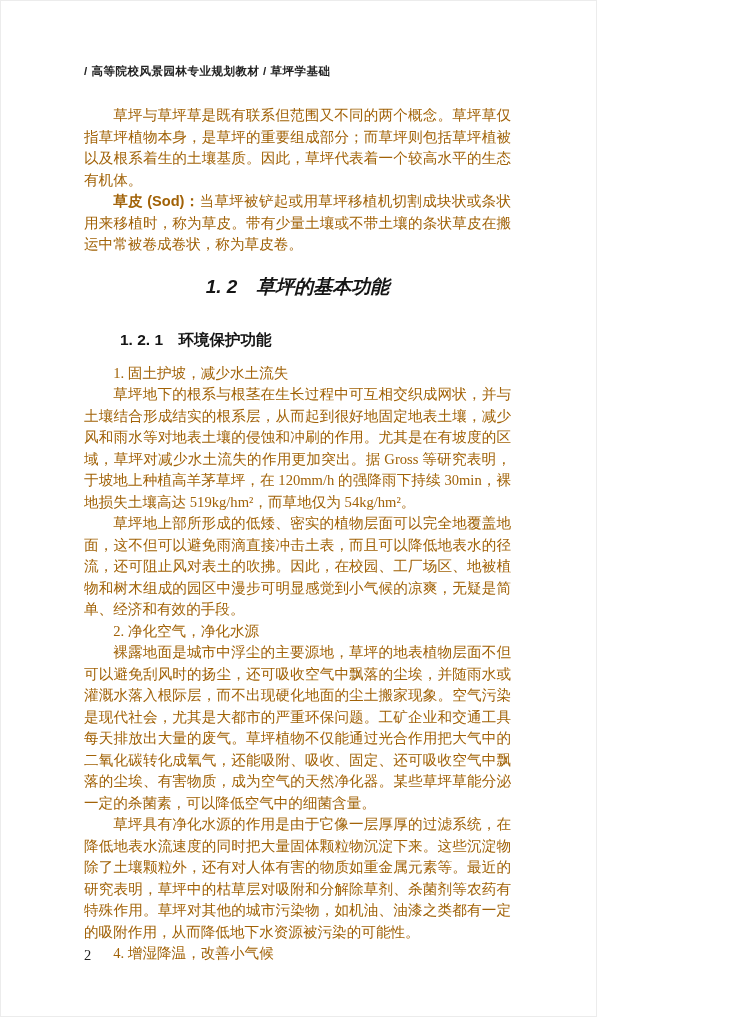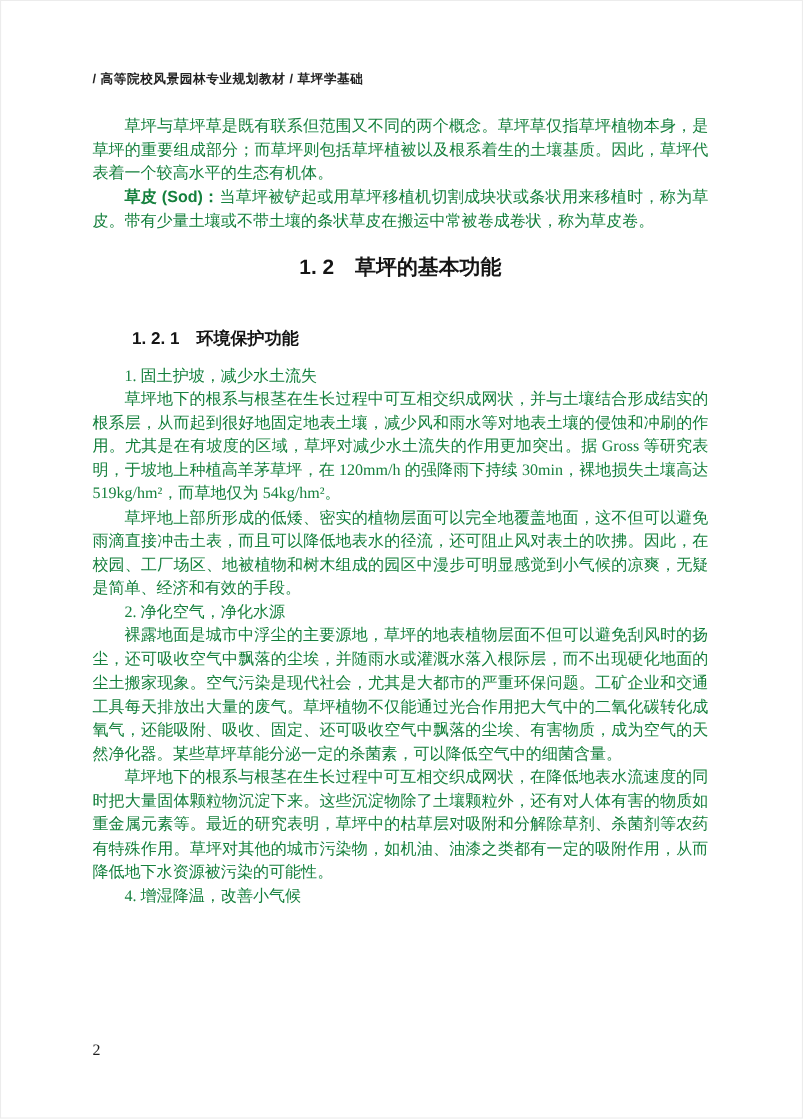--- a/index.html
+++ b/index.html
@@ -2,21 +2,21 @@
 <html><head>
 <meta charset="utf-8">
 <style>
   html, body {
     margin: 0;
     padding: 0;
     background: #ffffff;
   }
   .page {
     position: relative;
-    width: 730px;
+    width: 597px;
     height: 1017px;
     background: #ffffff;
     overflow: hidden;
     color: #1e1e1e;
     font-family: "Liberation Serif", "DejaVu Serif", serif;
     box-shadow: inset 0 0 0 1px #ececec;
   }
   .content {
     margin: 0 86px 0 84px;
   }
@@ -27,37 +27,38 @@
     font-size: 11.5px;
     letter-spacing: 0.5px;
     color: #222;
   }
   p.body {
     margin: 0;
     font-size: 14.6px;
     line-height: 21.5px;
     text-align: justify;
     text-indent: 2em;
-    color: #15803d;
+    color: #a16207;
   }
   p.p-intro {
     margin-top: 26px;
   }
   .lead {
     font-family: "Liberation Sans", "DejaVu Sans", sans-serif;
     font-weight: bold;
   }
   h1.section-title {
-    margin: 18px 0 42px 0;
+    margin: 18px 0 30px 0;
     font-family: "Liberation Sans", "DejaVu Sans", sans-serif;
     font-weight: bold;
     font-size: 19px;
     line-height: 26px;
     text-align: center;
     color: #151515;
+    font-style: italic;
   }
   h2.subsection-title {
     margin: 0 0 13px 36px;
     font-family: "Liberation Sans", "DejaVu Sans", sans-serif;
     font-weight: bold;
     font-size: 15.5px;
     line-height: 20px;
     color: #151515;
   }
   .page-number {
@@ -87,21 +88,21 @@
     <p class="body">1. 固土护坡，减少水土流失</p>
 
     <p class="body">草坪地下的根系与根茎在生长过程中可互相交织成网状，并与土壤结合形成结实的根系层，从而起到很好地固定地表土壤，减少风和雨水等对地表土壤的侵蚀和冲刷的作用。尤其是在有坡度的区域，草坪对减少水土流失的作用更加突出。据 Gross 等研究表明，于坡地上种植高羊茅草坪，在 120mm/h 的强降雨下持续 30min，裸地损失土壤高达 519kg/hm²，而草地仅为 54kg/hm²。</p>
 
     <p class="body">草坪地上部所形成的低矮、密实的植物层面可以完全地覆盖地面，这不但可以避免雨滴直接冲击土表，而且可以降低地表水的径流，还可阻止风对表土的吹拂。因此，在校园、工厂场区、地被植物和树木组成的园区中漫步可明显感觉到小气候的凉爽，无疑是简单、经济和有效的手段。</p>
 
     <p class="body">2. 净化空气，净化水源</p>
 
     <p class="body">裸露地面是城市中浮尘的主要源地，草坪的地表植物层面不但可以避免刮风时的扬尘，还可吸收空气中飘落的尘埃，并随雨水或灌溉水落入根际层，而不出现硬化地面的尘土搬家现象。空气污染是现代社会，尤其是大都市的严重环保问题。工矿企业和交通工具每天排放出大量的废气。草坪植物不仅能通过光合作用把大气中的二氧化碳转化成氧气，还能吸附、吸收、固定、还可吸收空气中飘落的尘埃、有害物质，成为空气的天然净化器。某些草坪草能分泌一定的杀菌素，可以降低空气中的细菌含量。</p>
 
-    <p class="body">草坪地下的根系与根茎在生长过程中可互相交织成网状，在降低地表水流速度的同时把大量固体颗粒物沉淀下来。这些沉淀物除了土壤颗粒外，还有对人体有害的物质如重金属元素等。最近的研究表明，草坪中的枯草层对吸附和分解除草剂、杀菌剂等农药有特殊作用。草坪对其他的城市污染物，如机油、油漆之类都有一定的吸附作用，从而降低地下水资源被污染的可能性。</p>
+    <p class="body">草坪具有净化水源的作用是由于它像一层厚厚的过滤系统，在降低地表水流速度的同时把大量固体颗粒物沉淀下来。这些沉淀物除了土壤颗粒外，还有对人体有害的物质如重金属元素等。最近的研究表明，草坪中的枯草层对吸附和分解除草剂、杀菌剂等农药有特殊作用。草坪对其他的城市污染物，如机油、油漆之类都有一定的吸附作用，从而降低地下水资源被污染的可能性。</p>
 
 
     <p class="body">4. 增湿降温，改善小气候</p>
 
 
   </div>
 
   <div class="page-number">2</div>
 </div>
 

